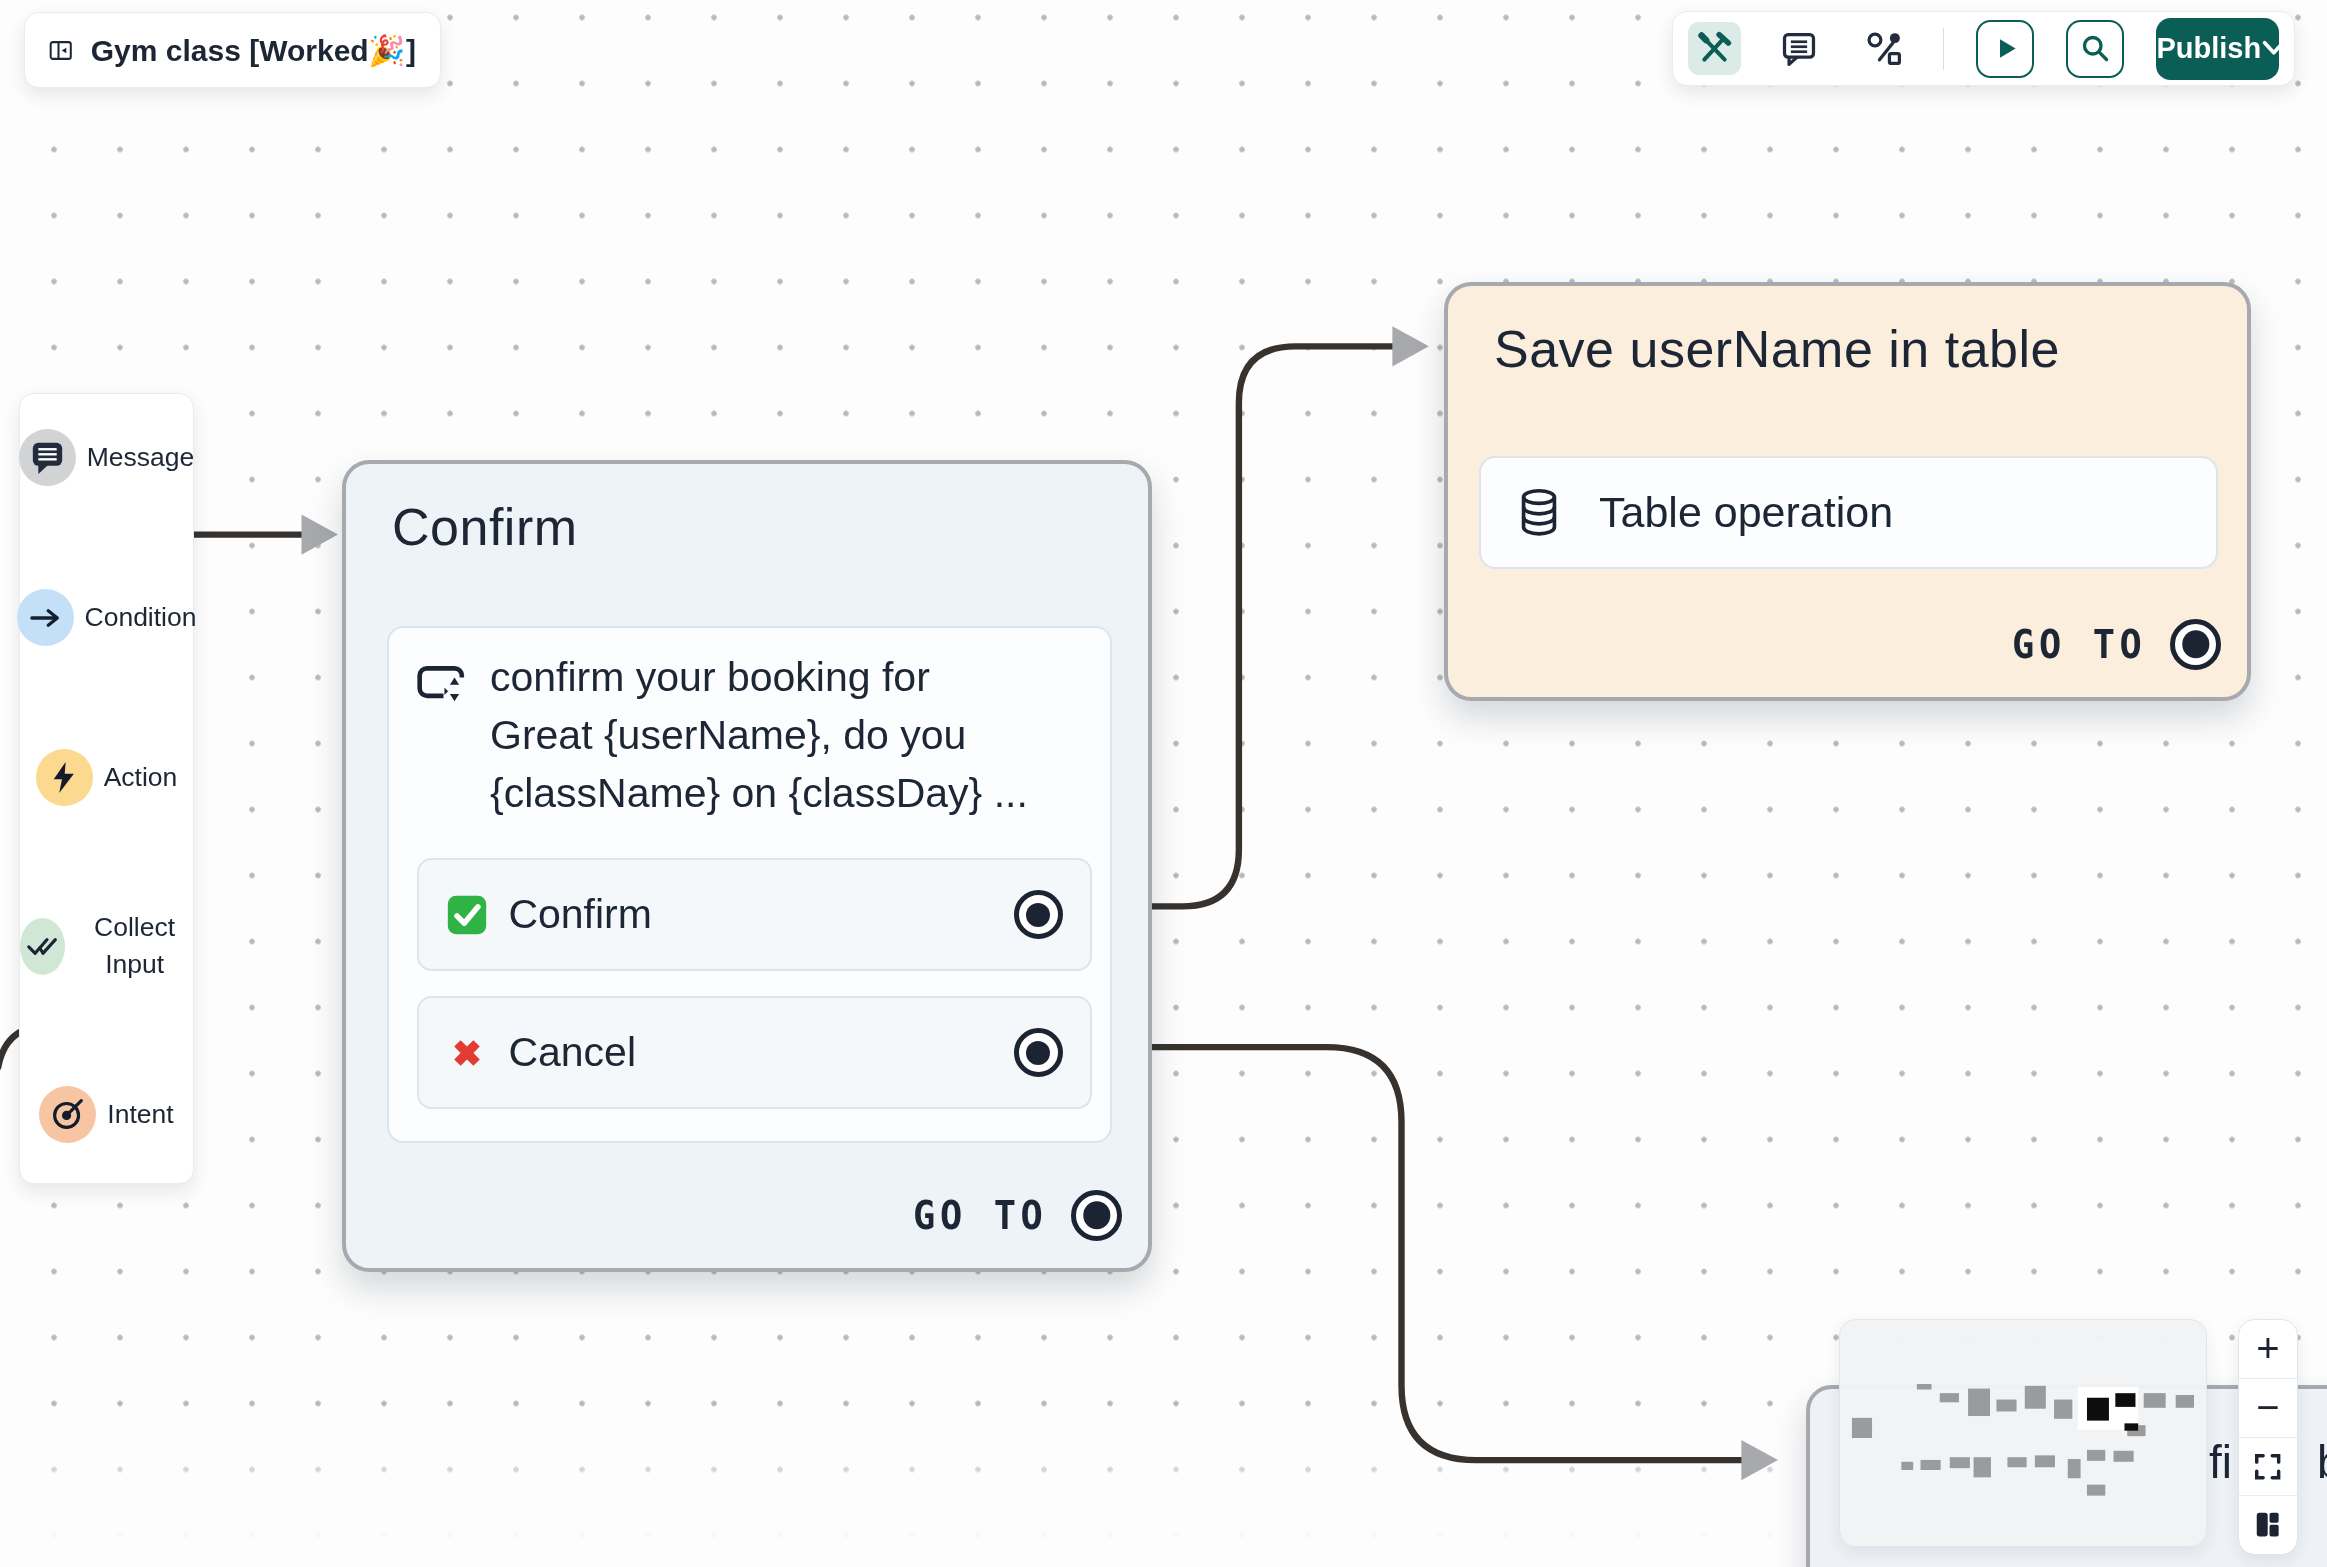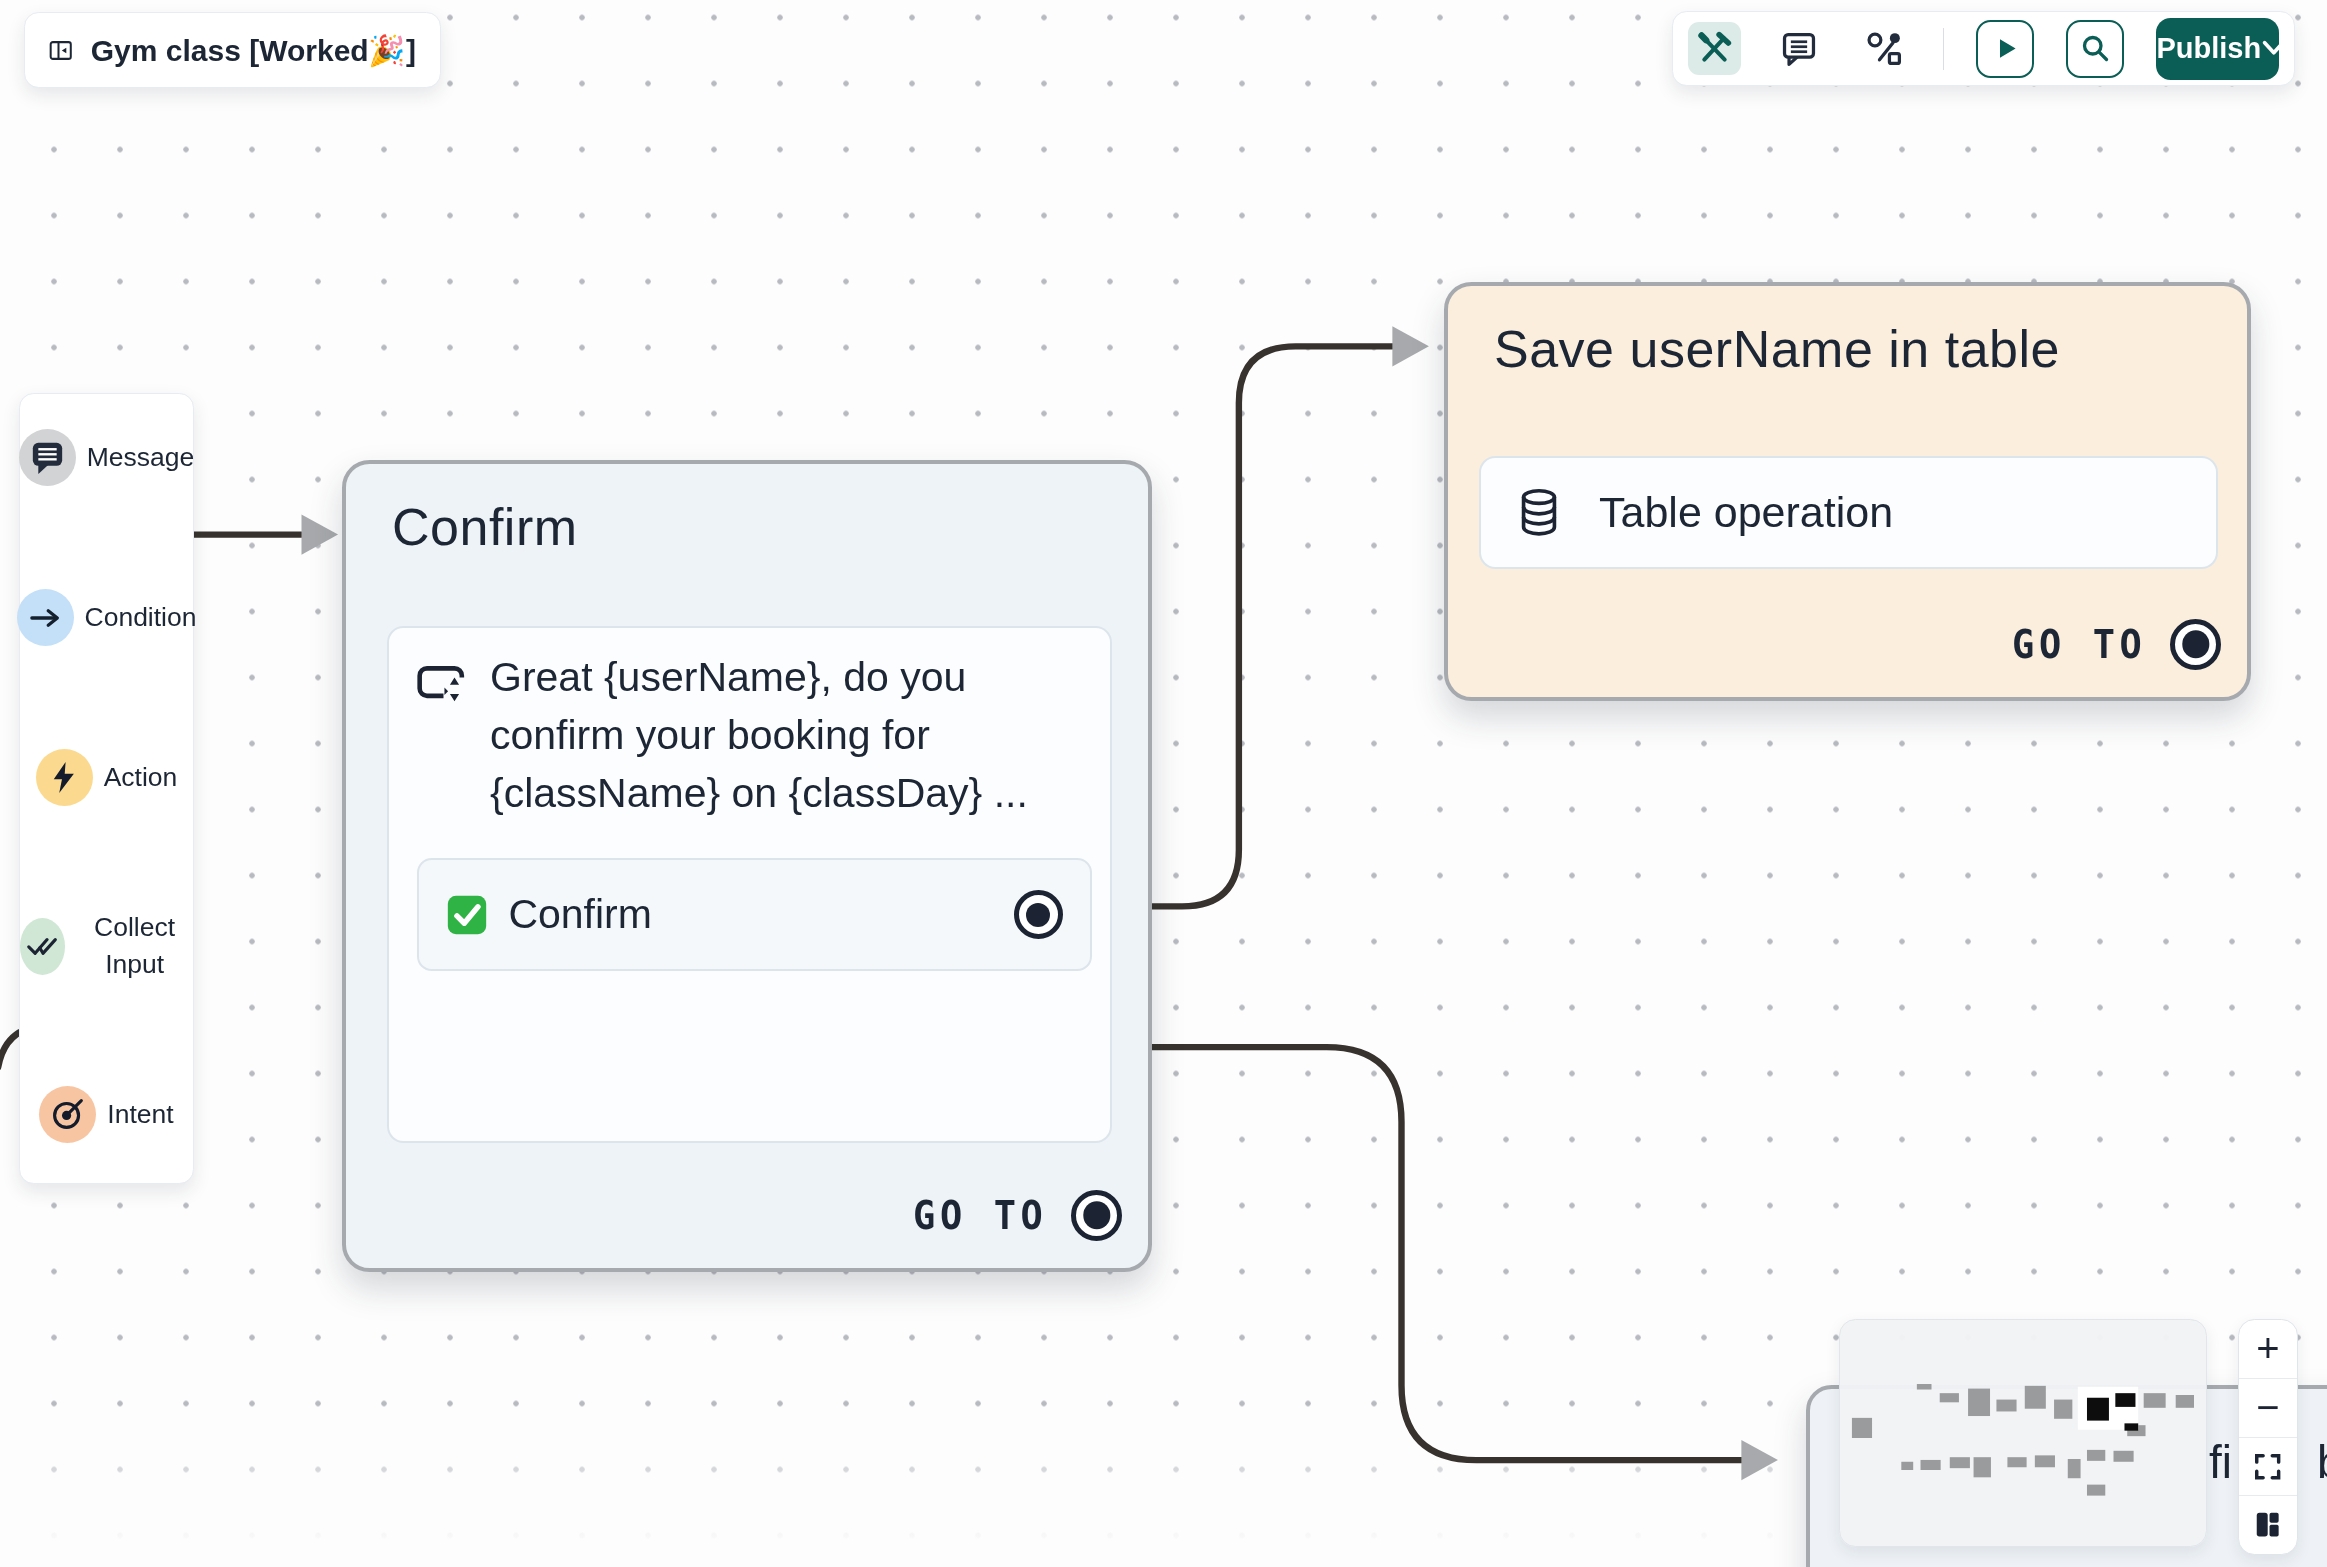--- a/index.html
+++ b/index.html
@@ -106,30 +106,37 @@
 <div class="node" id="confirm-node">
   <div class="node-title">Confirm</div>
   <div class="inner-card" id="msg-card">
     <svg id="buttons-block-ic" width="55" height="44" viewBox="0 0 60 48">
       <rect x="4" y="8" width="46" height="30" rx="8" fill="none" stroke="#1c2433" stroke-width="5"></rect>
       <rect x="30" y="18" width="28" height="30" fill="#fcfdff"></rect>
       <path d="M42 18 l5 8 h-10 z M42 44 l5 -8 h-10 z" fill="#1c2433"></path>
       <path d="M31 29 l4 4 -4 4 z" fill="#1c2433"></path>
     </svg>
     <div class="msg-lines">
+      <div>confirm your booking for</div>
       <div>Great {userName}, do you</div>
-      <div>confirm your booking for</div>
       <div>{className} on {classDay} ...</div>
     </div>
     <div class="choice-row" style="top:230px;">
       <svg width="42" height="42" viewBox="0 0 46 46">
         <rect x="2" y="2" width="42" height="42" rx="9" fill="#2fb344"></rect>
         <path d="M12 24 L20 32 L35 14" fill="none" stroke="#fff" stroke-width="6" stroke-linecap="round" stroke-linejoin="round"></path>
       </svg>
       <div class="choice-label">Confirm</div>
+      <div class="port"></div>
+    </div>
+    <div class="choice-row" style="top:368px;">
+      <svg width="42" height="42" viewBox="0 0 46 46">
+        <polygon points="9,16 16,9 23,16 30,9 37,16 30,23 37,30 30,37 23,30 16,37 9,30 16,23" fill="#e23c32"></polygon>
+      </svg>
+      <div class="choice-label">Cancel</div>
       <div class="port"></div>
     </div>
   </div>
   <div class="goto-row">
     <div class="goto-label">GO TO</div>
     <div class="port lg"></div>
   </div>
 </div>
 
 <div class="node" id="save-node">

